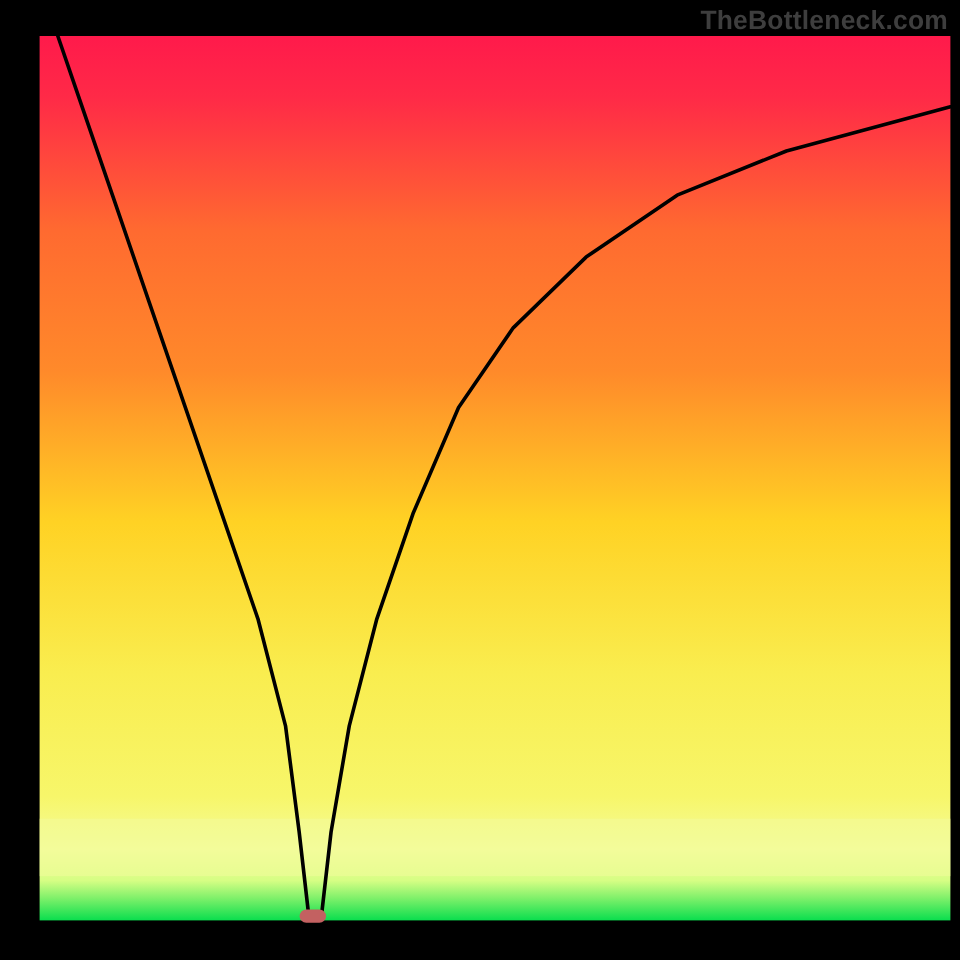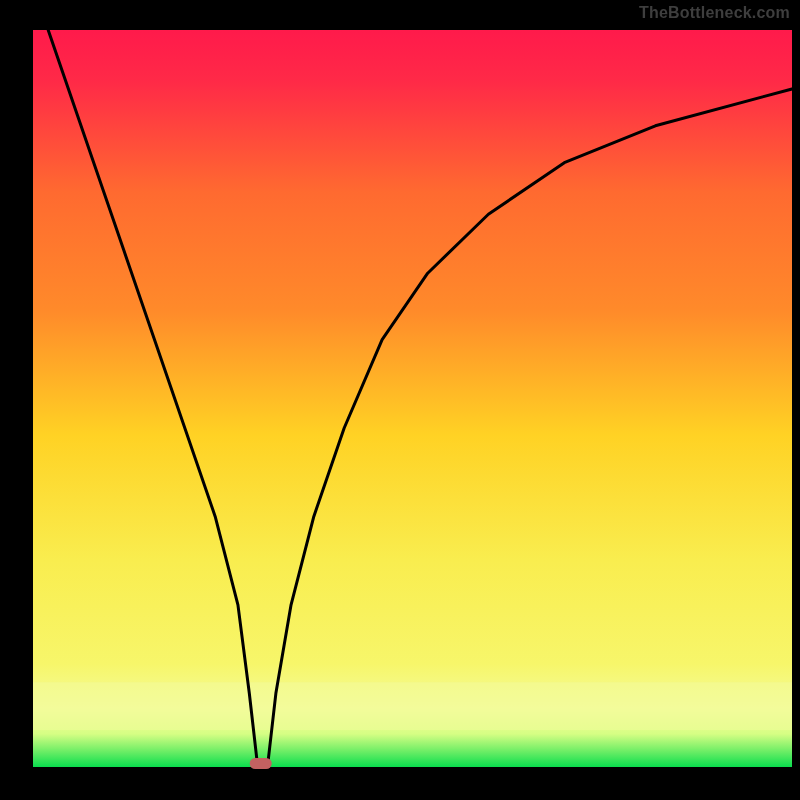--- a/index.html
+++ b/index.html
@@ -15,21 +15,21 @@
     position: relative;
     width: 800px;
     height: 800px;
     background: #000;
   }
   .watermark {
     position: absolute;
     top: 4px;
     right: 10px;
     color: #3e3e3e;
-    font-size: 16px;
+    font-size: 22px;
     font-weight: bold;
     letter-spacing: 0.2px;
     z-index: 5;
     text-align: center;
   }
   svg {
     position: absolute;
     top: 0;
     left: 0;
   }

